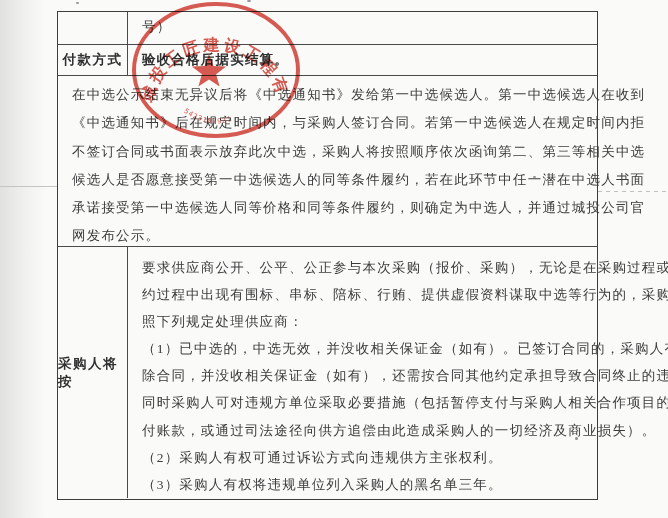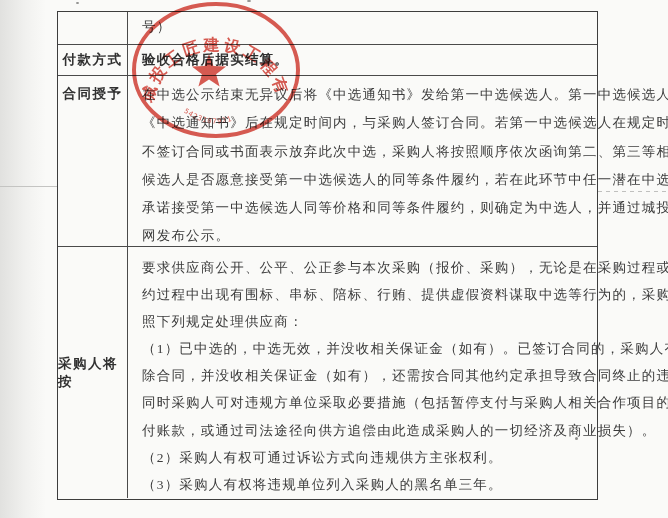--- a/index.html
+++ b/index.html
@@ -76,21 +76,20 @@
     </div>
 
     <div class="trow row-2">
       <div class="label-cell">付款方式</div>
       <div class="content-cell">
           <div class="tline">验收合格后据实结算。</div>
         </div>
     </div>
 
     <div class="trow row-3">
-      <div class="label-cell">合同授予</div>
       <div class="content-cell">
           <div class="tline">在中选公示结束无异议后将《中选通知书》发给第一中选候选人。第一中选候选人在收到</div>
           <div class="tline">《中选通知书》后在规定时间内，与采购人签订合同。若第一中选候选人在规定时间内拒</div>
           <div class="tline">不签订合同或书面表示放弃此次中选，采购人将按照顺序依次函询第二、第三等相关中选</div>
           <div class="tline">候选人是否愿意接受第一中选候选人的同等条件履约，若在此环节中任一潜在中选人书面</div>
           <div class="tline">承诺接受第一中选候选人同等价格和同等条件履约，则确定为中选人，并通过城投公司官</div>
           <div class="tline">网发布公示。</div>
         </div>
     </div>
 

